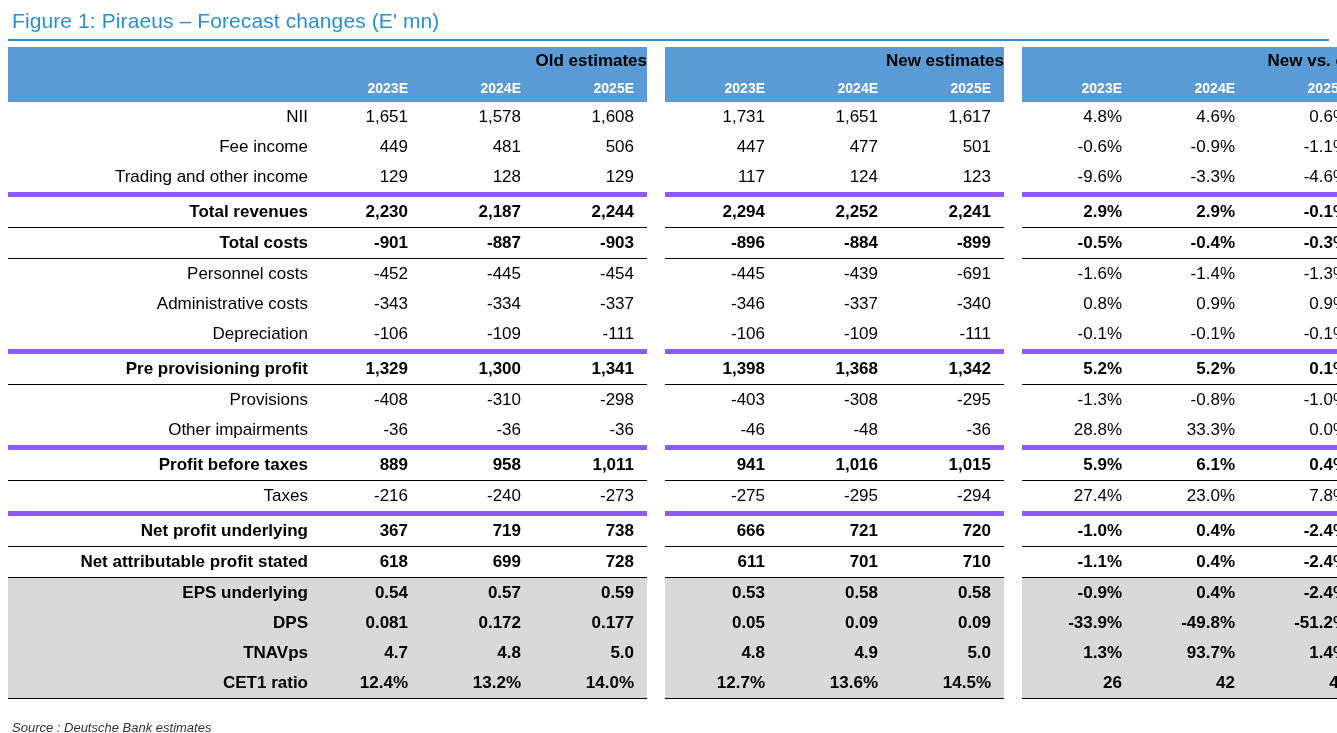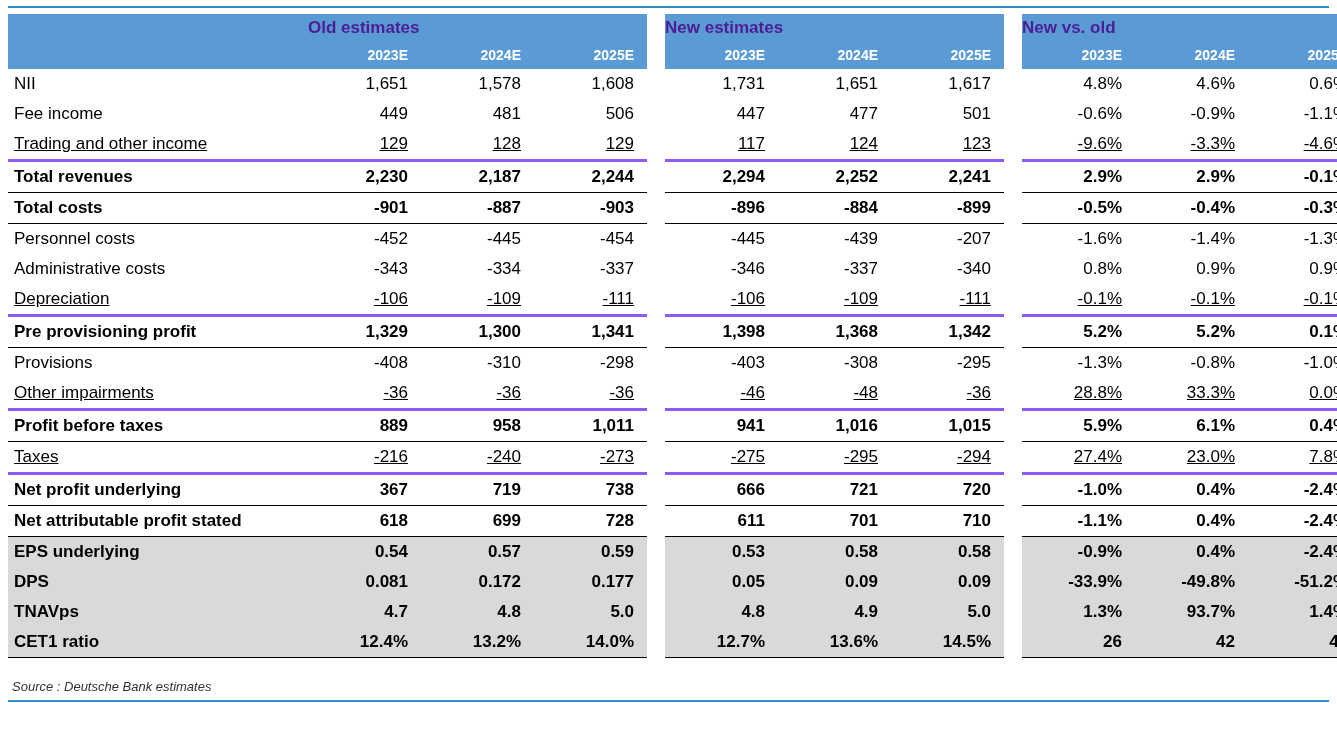--- a/index.html
+++ b/index.html
@@ -36,41 +36,41 @@
     table-layout: fixed;
     width: 1321px;
     font-size: 17px;
   }
   table.main td, table.main th {
     padding: 0;
     margin: 0;
   }
   .hdr {
     background: #5b9bd5;
-    color: #4c1d95;
+    color: #000000;
     font-weight: bold;
-    text-align: left;
+    text-align: right;
     height: 27px;
     font-size: 17px;
   }
   .hdr2 {
     background: #5b9bd5;
     color: #ffffff;
     font-weight: bold;
     text-align: right;
     height: 28px;
     font-size: 14px;
     padding-right: 13px !important;
   }
   .gapcol {
     background: #ffffff;
     width: 18px;
   }
   .lbl {
-    text-align: left;
+    text-align: right;
     padding-left: 6px !important;
     height: 30px;
     white-space: nowrap;
   }
   .num {
     text-align: right;
     padding-right: 13px !important;
     height: 30px;
     white-space: nowrap;
   }
@@ -80,40 +80,40 @@
   .shaded {
     background: #d9d9d9;
   }
   .rule-top {
     border-top: 1.5px solid #000000;
   }
   .rule-bot {
     border-bottom: 1.5px solid #000000;
   }
   .thinrule-bot {
-    border-bottom: 3px solid #8b5cf6;
-    text-decoration: underline;
+    border-bottom: 5px solid #8b5cf6;
   }
   .source {
     font-size: 13px;
     font-style: italic;
     color: #333333;
     padding: 6px 0 4px 4px;
     margin-top: 15px;
   }
   .bottom-rule {
     border-bottom: 2px solid #2c8fc9;
     margin-top: 2px;
   }
 </style>
 </head>
 <body>
 
 <div class="page">
 
+  <div class="fig-title">Figure 1: Piraeus – Forecast changes (E' mn)</div>
   <div class="title-rule"></div>
 
   <table class="main">
     <colgroup>
       <col style="width:300px">
       <col style="width:113px">
       <col style="width:113px">
       <col style="width:113px">
       <col style="width:18px">
       <col style="width:113px">
@@ -220,21 +220,21 @@
           <td class="num bold rule-top rule-bot">-0.3%</td>
         </tr>
         <tr>
           <td class="lbl">Personnel costs</td>
           <td class="num">-452</td>
           <td class="num">-445</td>
           <td class="num">-454</td>
           <td class="gapcol"></td>
           <td class="num">-445</td>
           <td class="num">-439</td>
-          <td class="num">-207</td>
+          <td class="num">-691</td>
           <td class="gapcol"></td>
           <td class="num">-1.6%</td>
           <td class="num">-1.4%</td>
           <td class="num">-1.3%</td>
         </tr>
         <tr>
           <td class="lbl">Administrative costs</td>
           <td class="num">-343</td>
           <td class="num">-334</td>
           <td class="num">-337</td>

